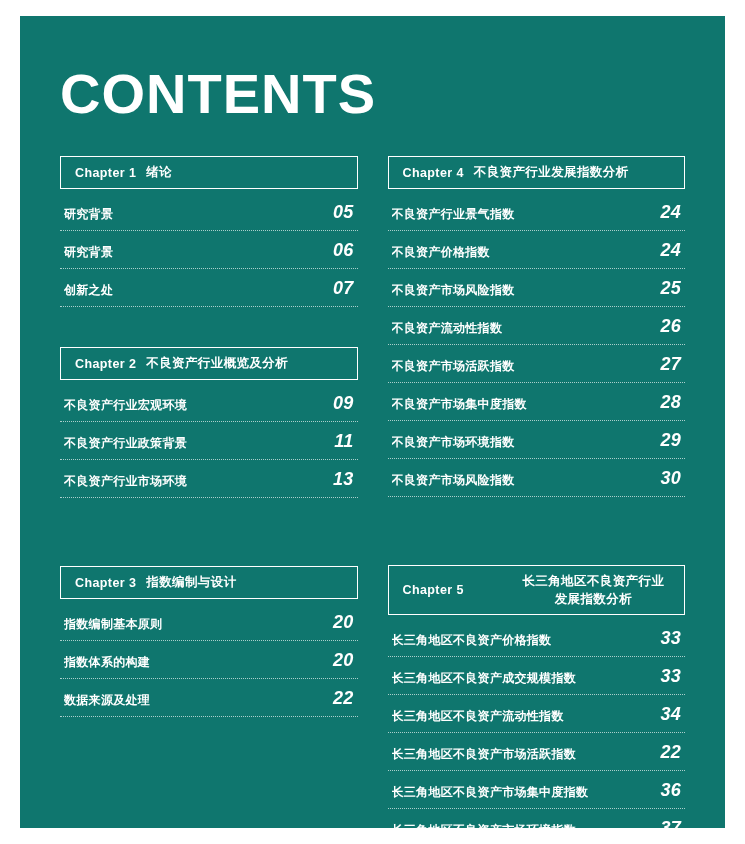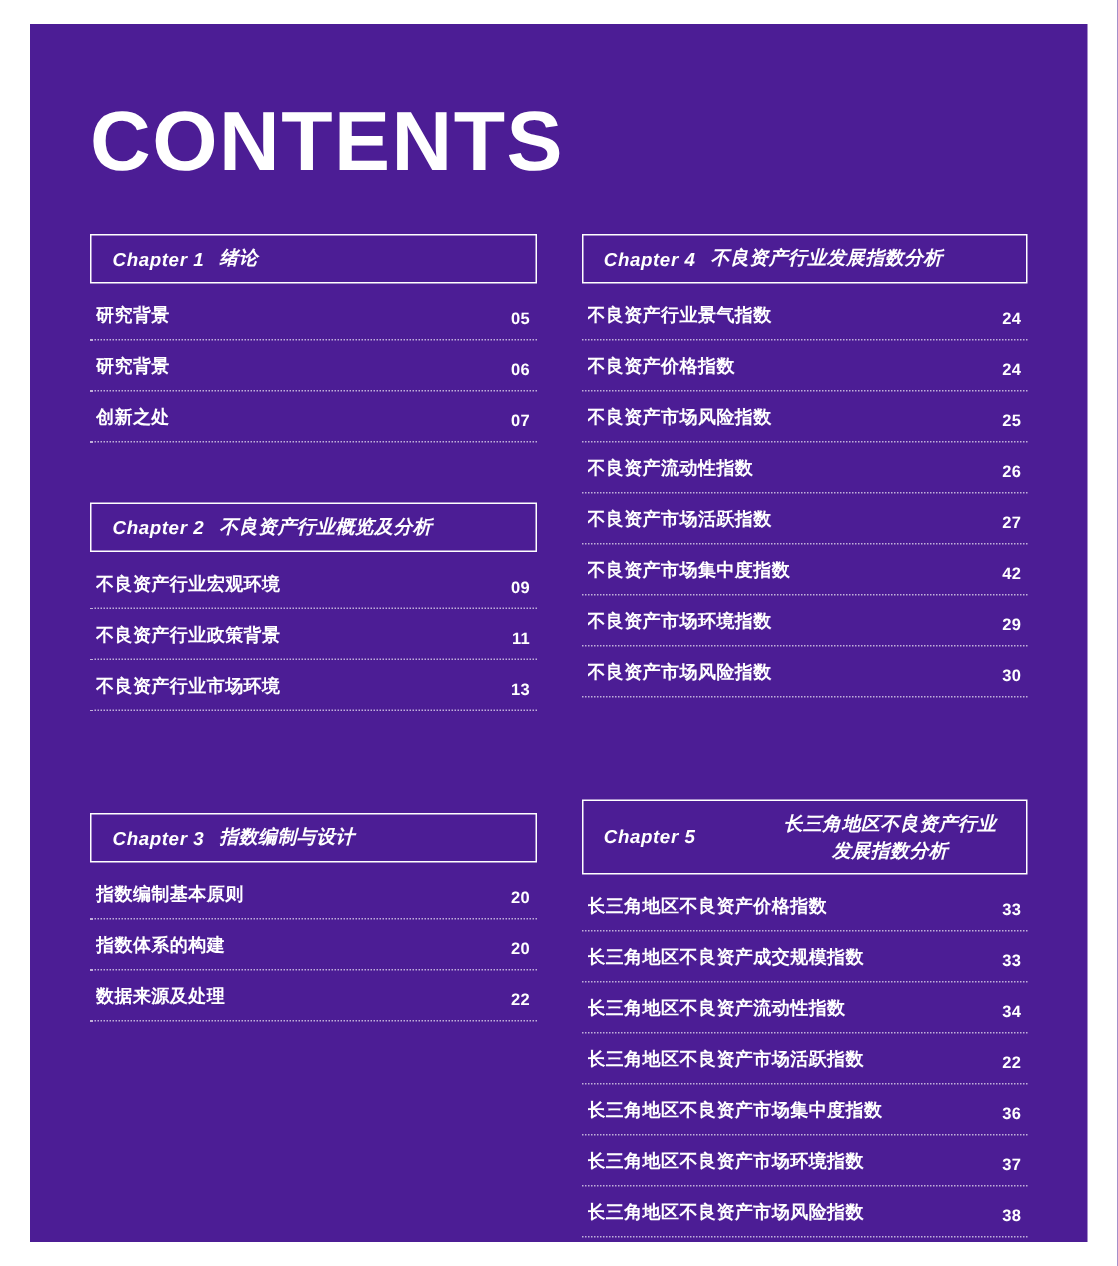--- a/index.html
+++ b/index.html
@@ -12,21 +12,21 @@
     background: #ffffff;
     font-family: "Liberation Sans", sans-serif;
     overflow: hidden;
   }
   .page {
     position: absolute;
     left: 20px;
     top: 16px;
     width: 705px;
     height: 812px;
-    background: #4c1d95;
+    background: #0f766e;
     box-sizing: border-box;
   }
   .title {
     position: absolute;
     left: 40px;
     top: 50px;
     font-size: 56px;
     font-weight: bold;
     letter-spacing: 1px;
     color: #ffffff;
@@ -51,21 +51,20 @@
     border: 1px solid #ffffff;
     box-sizing: border-box;
     min-height: 33px;
     display: flex;
     align-items: center;
     padding: 6px 14px;
     color: #ffffff;
     font-size: 12.5px;
     font-weight: bold;
     letter-spacing: 0.4px;
-    font-style: italic;
   }
   .chapter-head .ch-num {
     white-space: nowrap;
     margin-right: 10px;
   }
   .chapter-head .ch-name {
     line-height: 1.45;
     text-align: center;
   }
   .chapter-head.tall {
@@ -86,22 +85,23 @@
     font-weight: bold;
     letter-spacing: 0.3px;
   }
   .entry .e-label {
     white-space: nowrap;
     overflow: hidden;
     text-overflow: ellipsis;
   }
   .entry .e-page {
     margin-left: 12px;
-    font-size: 11px;
-    font-weight: bold;
+    font-size: 18px;
+    font-weight: bold;
+    font-style: italic;
   }
   .spacer-sm { height: 14px; }
   .spacer-md { height: 42px; }
 </style>
 </head>
 <body>
 
 <div class="page">
 
   <div class="title">CONTENTS</div>
@@ -202,21 +202,21 @@
           <div class="entry">
             <span class="e-label">不良资产流动性指数</span>
             <span class="e-page">26</span>
           </div>
           <div class="entry">
             <span class="e-label">不良资产市场活跃指数</span>
             <span class="e-page">27</span>
           </div>
           <div class="entry">
             <span class="e-label">不良资产市场集中度指数</span>
-            <span class="e-page">42</span>
+            <span class="e-page">28</span>
           </div>
           <div class="entry">
             <span class="e-label">不良资产市场环境指数</span>
             <span class="e-page">29</span>
           </div>
           <div class="entry">
             <span class="e-label">不良资产市场风险指数</span>
             <span class="e-page">30</span>
           </div>
         </div>

